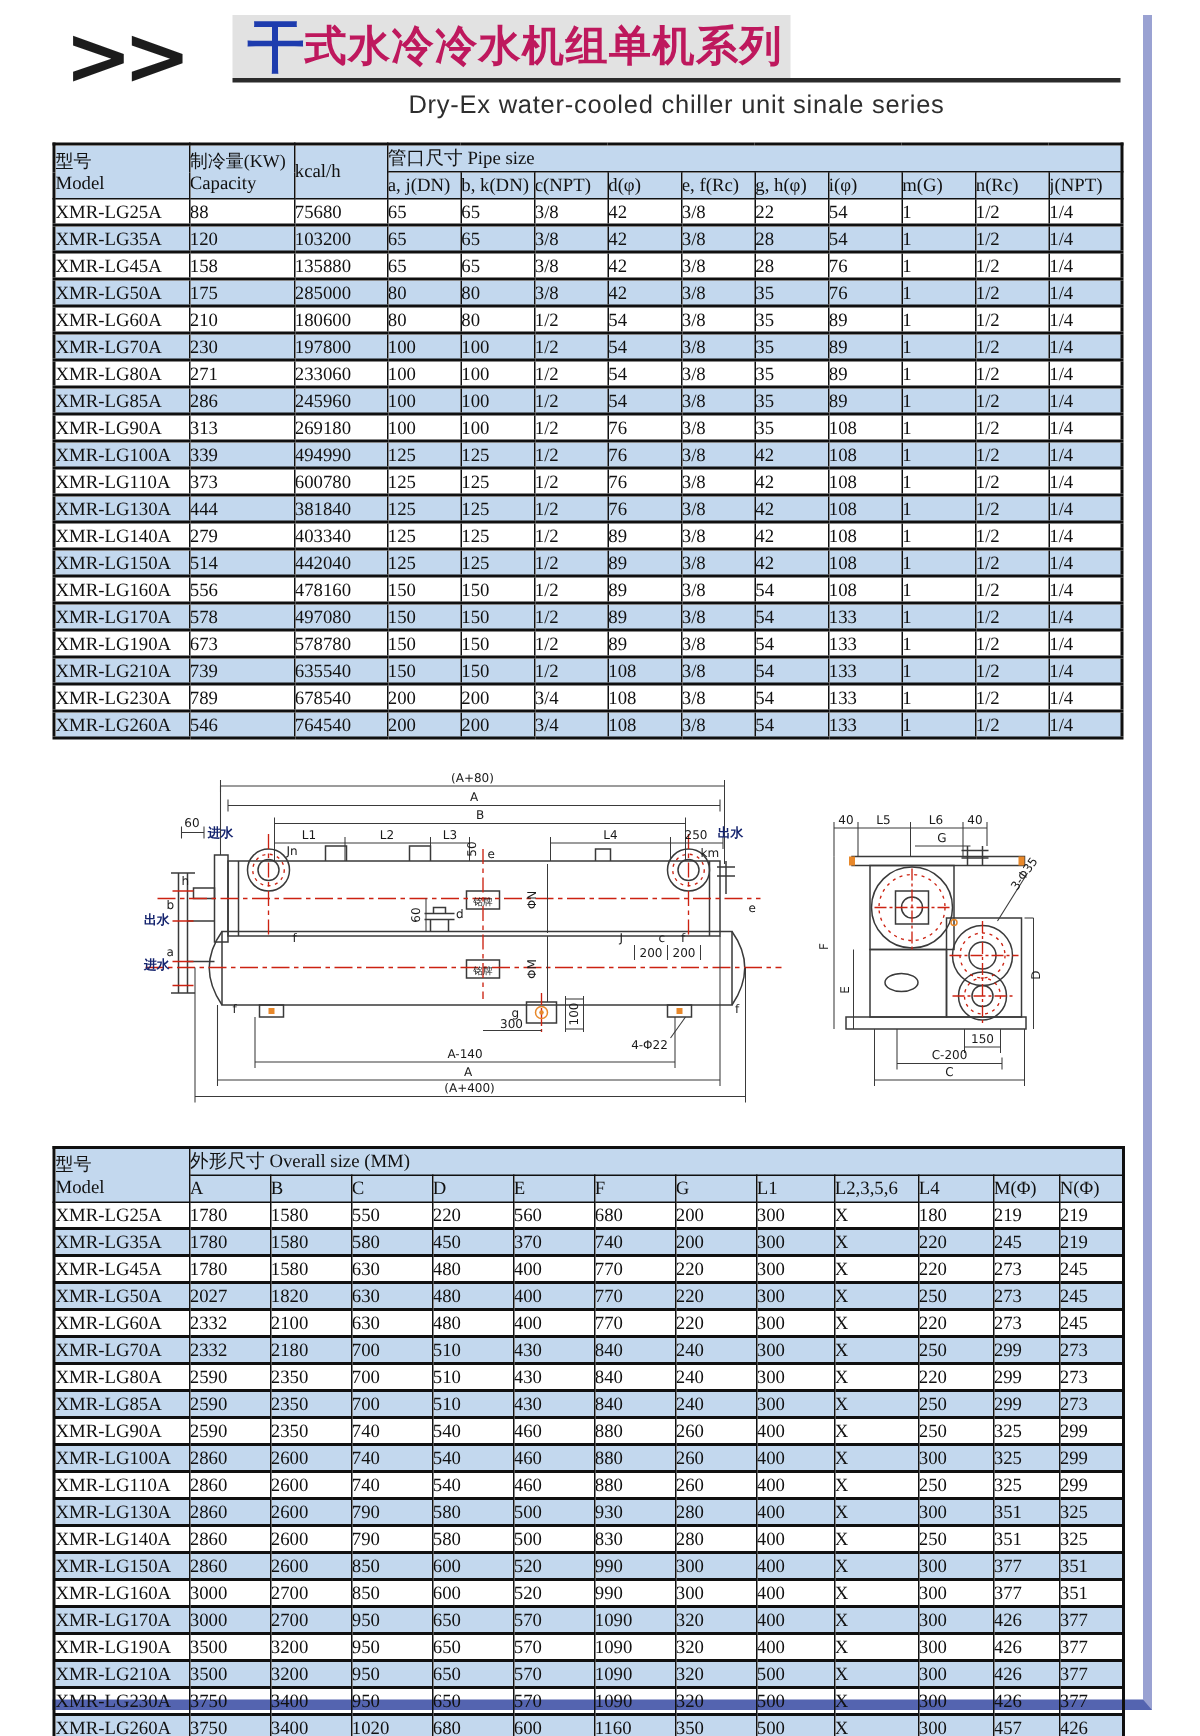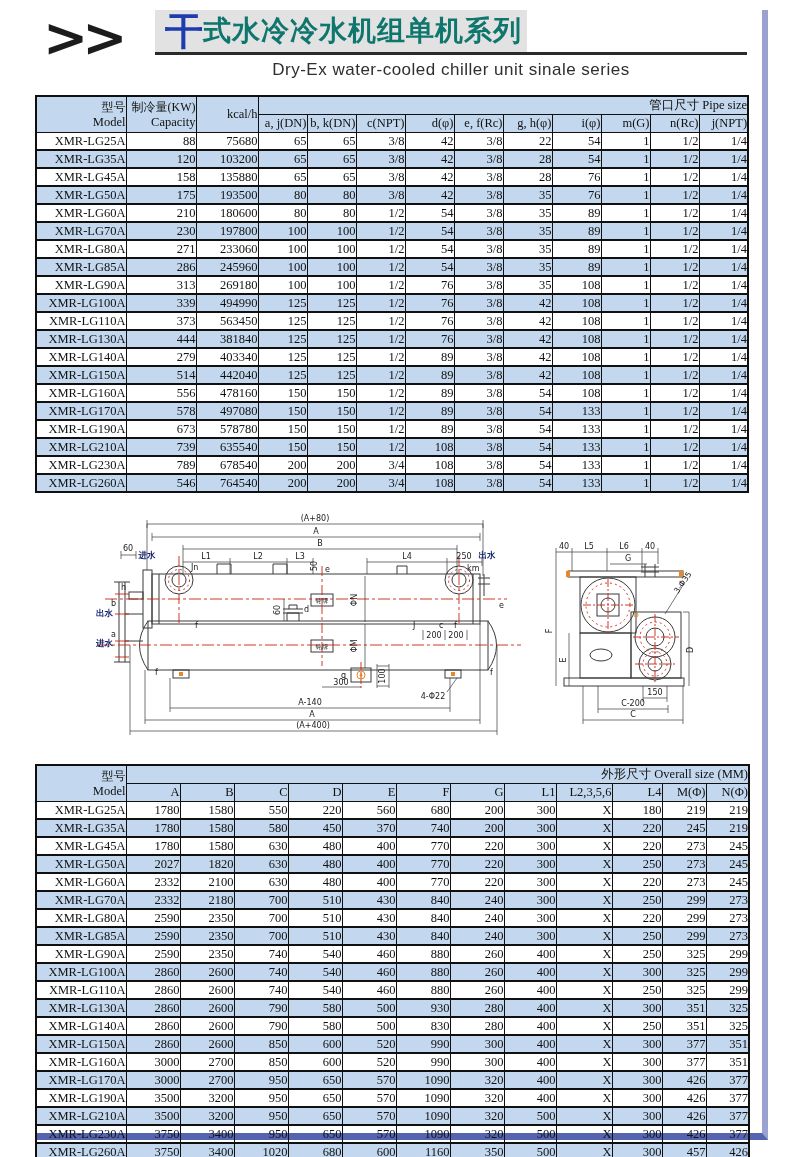--- a/index.html
+++ b/index.html
@@ -8,26 +8,26 @@
          border-right:6px solid #9aa2d2;border-bottom:7px solid #5464b0;}
   
   .header{position:relative;height:85px;}
   .logo{position:absolute;left:8px;top:-4px;font-family:"DejaVu Sans",sans-serif;font-weight:bold;
         font-size:54px;letter-spacing:-6px;color:#1c1c1c;}
   .titleblock{margin-left:120px;width:592px;}
   .title-underline{border-bottom:3px solid #2b2b2b;}
   .title-cn{background:#e2e2e2;width:372px;height:42px;padding-left:10px;box-sizing:border-box;
             display:flex;align-items:center;white-space:nowrap;}
   .title-cn .accent{font-size:38px;font-weight:bold;color:#1e3cae;font-family:"DejaVu Sans",sans-serif;}
-  .title-cn .rest{font-size:28px;font-weight:bold;color:#0f766e;font-family:"DejaVu Sans",sans-serif;letter-spacing:1px;}
+  .title-cn .rest{font-size:28px;font-weight:bold;color:#be185d;font-family:"DejaVu Sans",sans-serif;letter-spacing:1px;}
   .title-en{width:592px;text-align:center;font-family:"Liberation Sans","DejaVu Sans",sans-serif;
             font-size:17px;color:#2e2e2e;margin-top:5px;letter-spacing:0.5px;}
   
   table.spec{border-collapse:collapse;table-layout:fixed;width:713px;border:2.5px solid #101010;
-             font-size:12.5px;text-align:right;}
+             font-size:12.5px;text-align:left;}
   table.spec th,table.spec td{border:1px solid #101010;padding:0;height:16px;line-height:15px;
              font-weight:normal;overflow:hidden;white-space:nowrap;}
   table.spec thead th{background:#c3d8ee;height:17px;}
   table.spec tr.alt td{background:#c3d8ee;border-top:2px solid #101010;border-bottom:2px solid #101010;}
   .cnsmall{font-size:12px;}
   
   .diagram{height:268px;margin:1px 0 2px 0;}
   .diagram svg{display:block;}
   .dtx{font-family:"DejaVu Sans",sans-serif;font-size:8px;fill:#1a1a1a;}
   .dcn{font-family:"DejaVu Sans",sans-serif;font-size:8.5px;fill:#15246e;font-weight:bold;}
@@ -128,21 +128,21 @@
           <td>3/8</td>
           <td>28</td>
           <td>76</td>
           <td>1</td>
           <td>1/2</td>
           <td>1/4</td>
         </tr>
         <tr class="alt">
           <td>XMR-LG50A</td>
           <td>175</td>
-          <td>193500</td>
+          <td>285000</td>
           <td>80</td>
           <td>80</td>
           <td>3/8</td>
           <td>42</td>
           <td>3/8</td>
           <td>35</td>
           <td>76</td>
           <td>1</td>
           <td>1/2</td>
           <td>1/4</td>
@@ -233,21 +233,21 @@
           <td>3/8</td>
           <td>42</td>
           <td>108</td>
           <td>1</td>
           <td>1/2</td>
           <td>1/4</td>
         </tr>
         <tr>
           <td>XMR-LG110A</td>
           <td>373</td>
-          <td>563450</td>
+          <td>600780</td>
           <td>125</td>
           <td>125</td>
           <td>1/2</td>
           <td>76</td>
           <td>3/8</td>
           <td>42</td>
           <td>108</td>
           <td>1</td>
           <td>1/2</td>
           <td>1/4</td>

